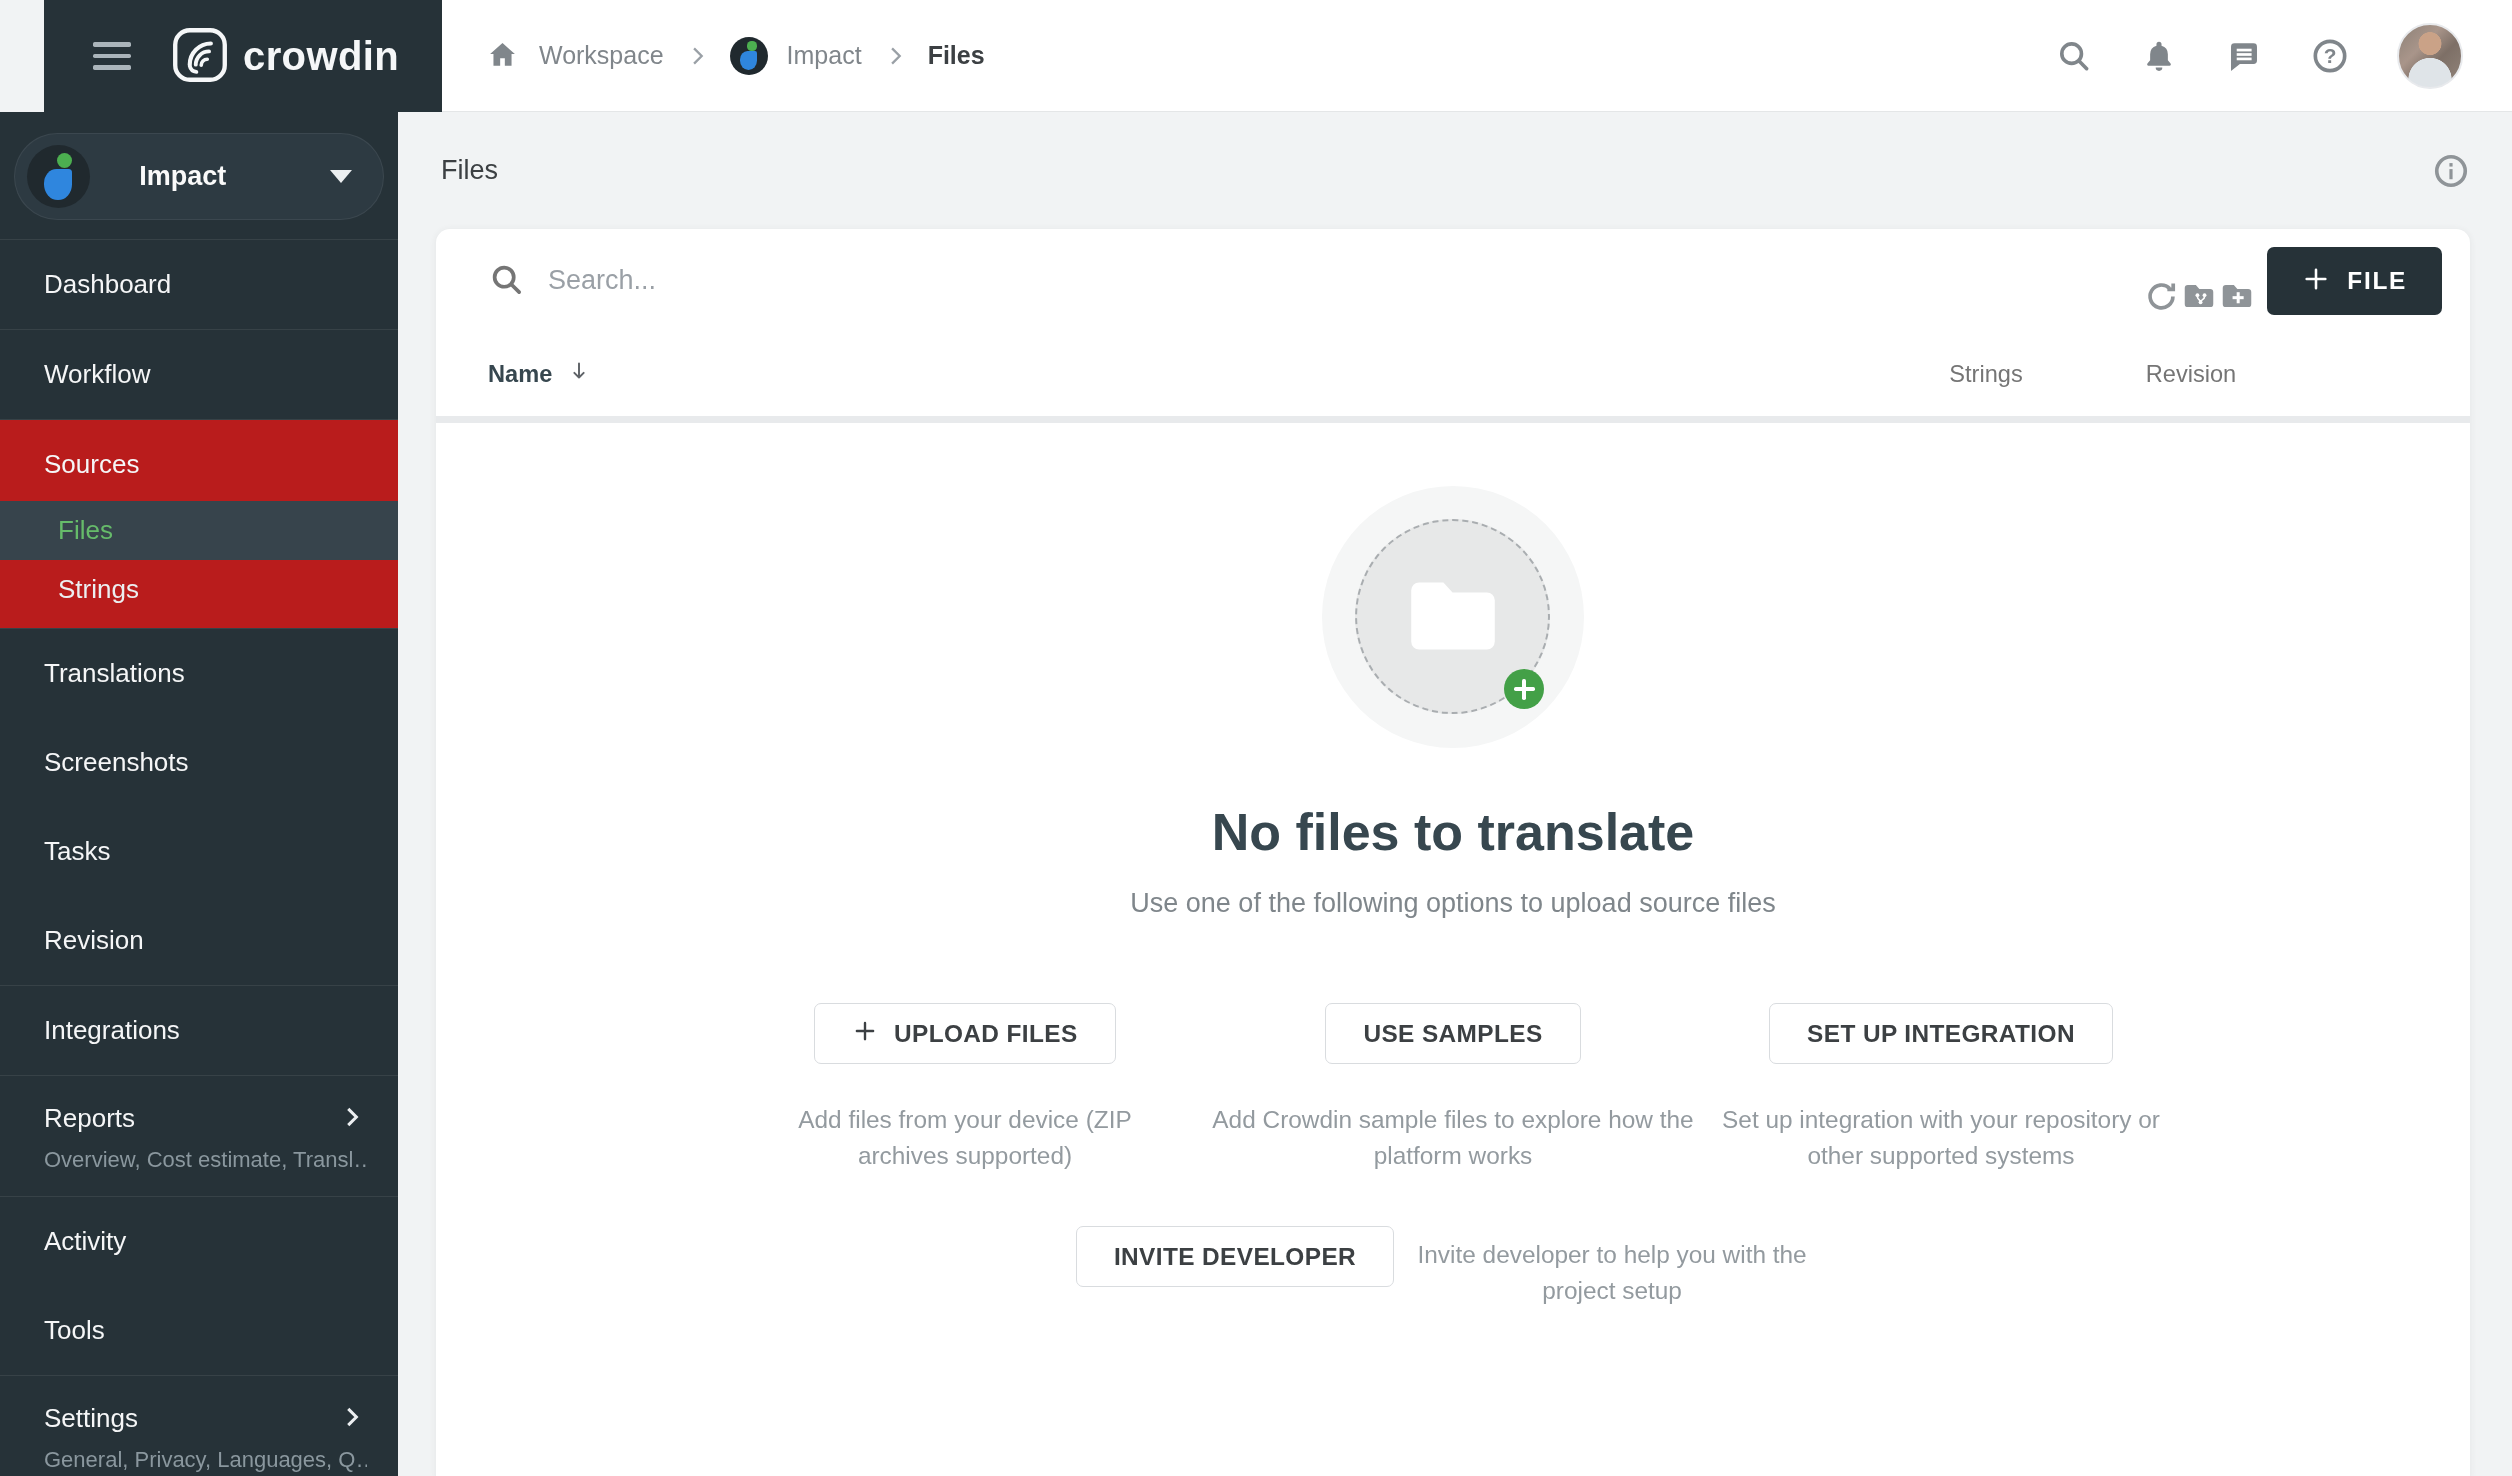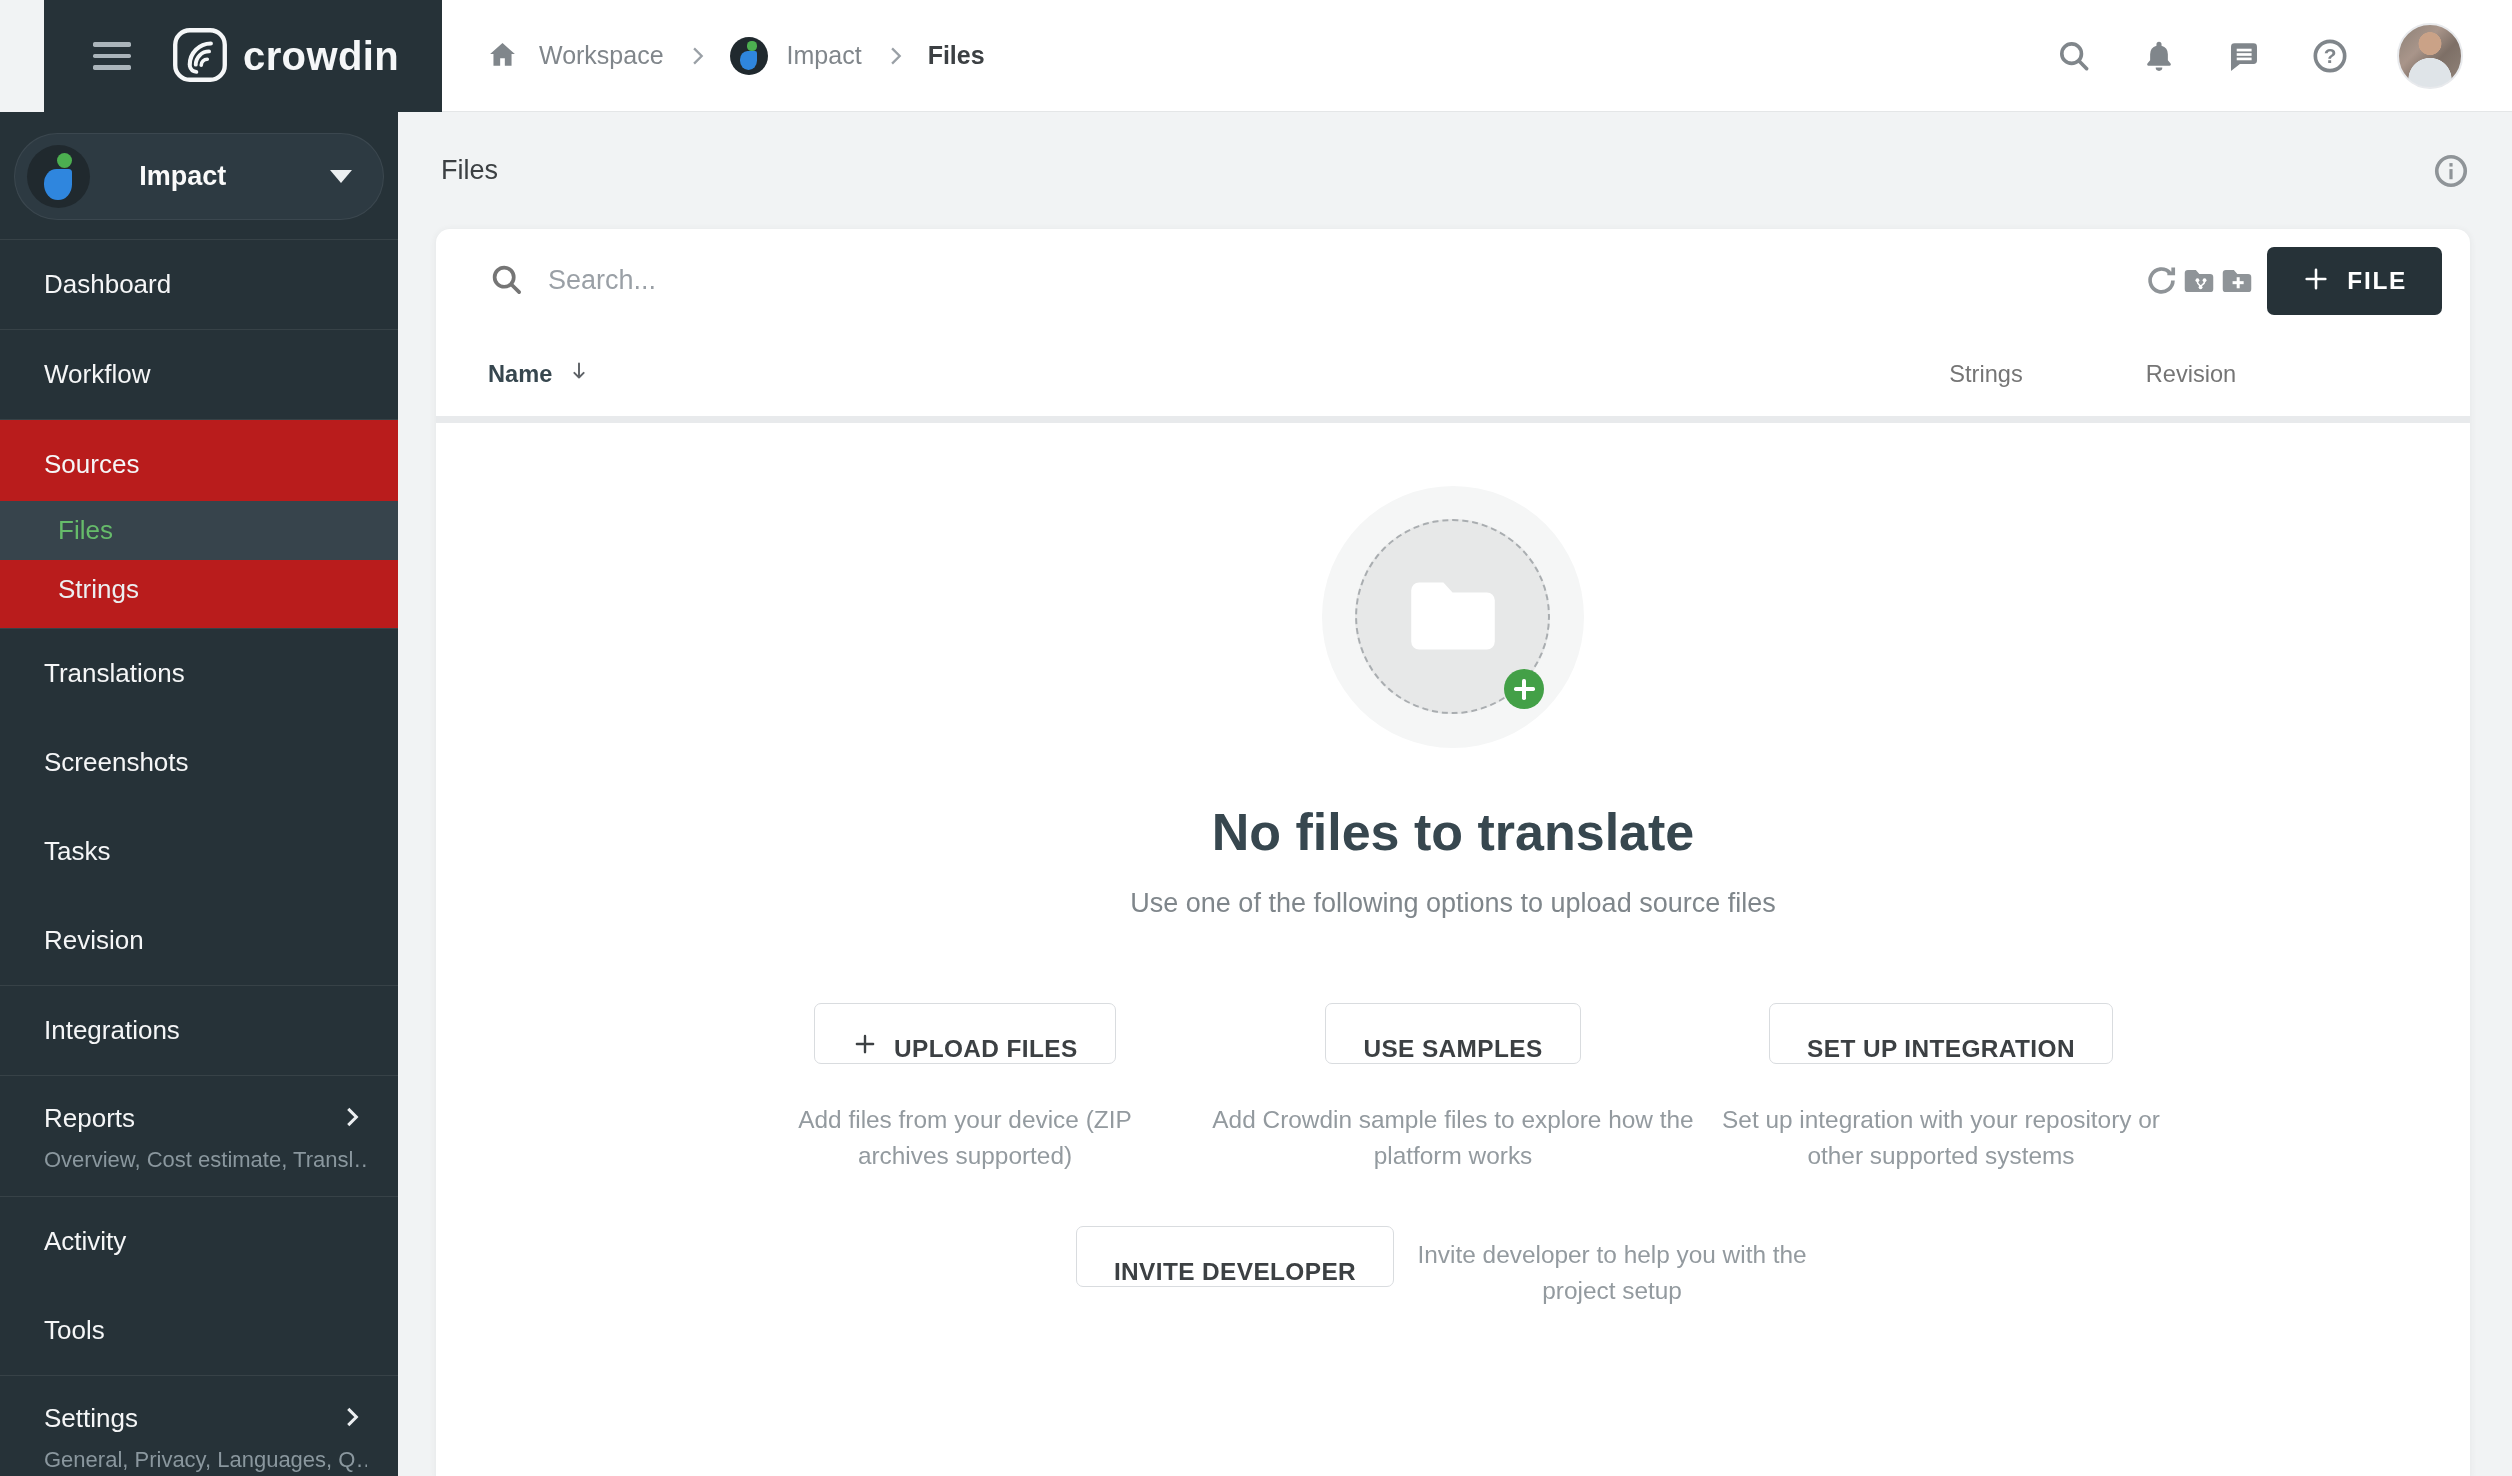--- a/index.html
+++ b/index.html
@@ -55,21 +55,21 @@
   
   .main { flex:1; display:flex; flex-direction:column; overflow:hidden; background:#f1f3f4; }
   .page-header { height:117px; flex:0 0 auto; display:flex; align-items:center; justify-content:space-between; padding:0 42px 0 43px; }
   .page-title { font-size:27px; color:#3c4043; }
   .card { flex:1; margin:0 42px 0 38px; background:#ffffff; border-radius:14px 14px 0 0;
           box-shadow:0 1.7px 7px rgba(60,64,67,.08); display:flex; flex-direction:column; overflow:hidden; }
   .toolbar { height:103px; flex:0 0 auto; display:flex; align-items:center; padding:0 28px 0 52px; }
   .search-box { flex:1; display:flex; align-items:center; gap:23px; }
   .search-input { border:none; outline:none; font-size:27px; color:#3c4043; flex:1; font-family:"Liberation Sans",sans-serif; }
   .search-input::placeholder { color:#9aa0a6; }
-  .toolbar-right { display:flex; align-items:center; }
+  .toolbar-right { display:flex; align-items:flex-end; }
   .file-btn { margin-left:10.5px; height:68px; background:#263238; color:#ffffff; border:none; border-radius:7px;
               display:flex; align-items:center; gap:17.4px; padding:0 35px; cursor:pointer; }
   .file-btn-label { font-size:24.4px; font-weight:700; letter-spacing:1.7px; font-family:"Liberation Sans",sans-serif; }
   .table-head { height:84px; flex:0 0 auto; display:flex; align-items:center; padding-left:52px; }
   .col-name { display:flex; align-items:center; gap:14px; flex:1; font-size:23.6px; font-weight:700; color:#37474f; cursor:pointer; }
   .col-strings { width:174px; text-align:center; margin-right:22px; font-size:23.6px; color:#757575; }
   .col-revision { width:192px; text-align:center; margin-right:183px; font-size:23.6px; color:#757575; }
   .head-shadow { height:7px; flex:0 0 auto; background:#e8eaec; }
 
   
@@ -78,21 +78,21 @@
   .illus-dashed { position:absolute; left:33px; top:33px; width:195px; height:195px; border-radius:50%;
                   background:#e7e8e8; border:2.6px dashed #a9adb0; display:flex; align-items:center; justify-content:center; }
   .badge-plus { position:absolute; left:182px; top:183px; width:40px; height:40px; border-radius:50%; background:#43a047; cursor:pointer; }
   .badge-plus::before, .badge-plus::after { content:""; position:absolute; background:#ffffff; border-radius:1.7px; }
   .badge-plus::before { left:9.6px; top:18.3px; width:21px; height:3.5px; }
   .badge-plus::after { left:18.3px; top:9.6px; width:3.5px; height:21px; }
   .empty-title { margin-top:54px; font-size:52px; font-weight:700; color:#37474f; }
   .empty-subtitle { margin-top:26px; font-size:27px; color:#7f868b; }
   .actions { margin-top:84px; display:flex; justify-content:center; }
   .action-col { width:488px; display:flex; flex-direction:column; align-items:center; }
-  .action-btn { height:61px; background:#ffffff; border:0.9px solid #d9dcdf; border-radius:7px; display:flex; align-items:flex-end;
+  .action-btn { height:61px; background:#ffffff; border:0.9px solid #d9dcdf; border-radius:7px; display:flex; align-items:center;
                 gap:15.7px; padding:0 37px; font-size:24.4px; font-weight:600; letter-spacing:0.4px; color:#3c4043; cursor:pointer;
                 font-family:"Liberation Sans",sans-serif; }
   .action-desc { margin-top:38px; font-size:24.4px; line-height:36px; color:#939a9f; text-align:center; }
   .desc-upload { max-width:349px; }
   .desc-samples { max-width:488px; }
   .desc-integration { max-width:488px; }
   .invite-wrap { margin-top:30px; display:flex; flex-direction:row; align-items:center; }
   .desc-invite { max-width:436px; }
 </style>
 </head>

